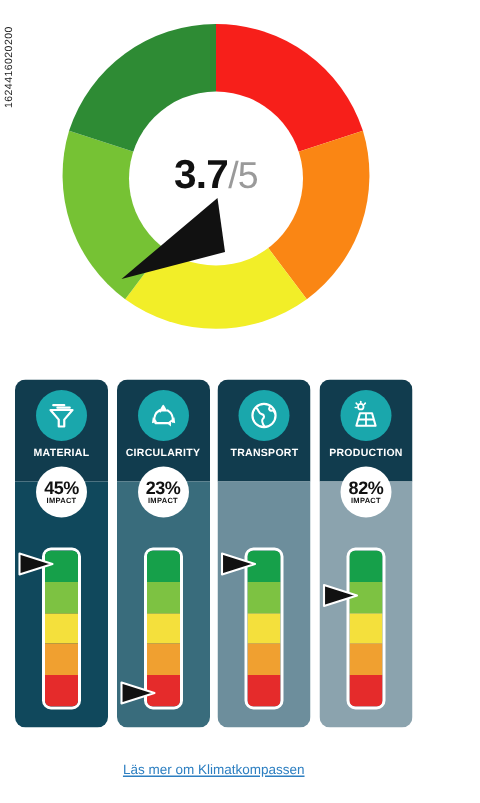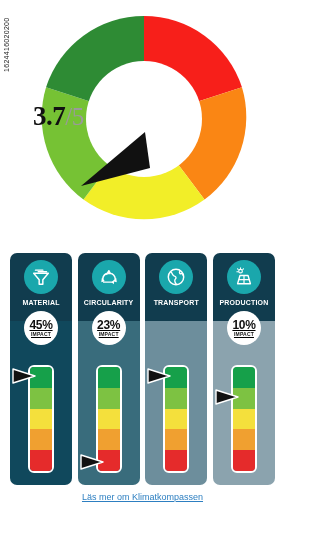--- a/index.html
+++ b/index.html
@@ -46,23 +46,23 @@
     top: 8px;
     width: 222px;
     height: 222px;
   }
   .donut-svg { display: block; width: 222px; height: 222px; }
 
   .donut-center-text {
     position: absolute;
     left: 0; right: 0;
     top: 95px;
+    text-align: center;
     line-height: 1;
     white-space: nowrap;
-    font-family: Liberation Serif, serif;
   }
   .score-main {
     font-size: 27px;
     font-weight: bold;
     color: #111111;
     letter-spacing: -0.5px;
   }
   .score-sub {
     font-size: 25px;
     font-weight: normal;
@@ -139,21 +139,20 @@
     width: 34px;
     height: 34px;
     border-radius: 50%;
     background: #ffffff;
     display: flex;
     flex-direction: column;
     align-items: center;
     justify-content: center;
     z-index: 4;
     line-height: 1;
-    text-decoration: underline;
   }
   .impact-pct {
     font-size: 12px;
     font-weight: bold;
     color: #111111;
     letter-spacing: -0.3px;
   }
   .impact-label {
     font-size: 5px;
     font-weight: bold;
@@ -190,21 +189,21 @@
     left: -17px;
     z-index: 5;
     pointer-events: none;
   }
   .scale-arrow svg { display: block; }
 
   
   .footer-link {
     position: absolute;
     left: 0; right: 0;
-    top: 492px;
+    top: 508px;
     text-align: center;
     font-size: 9px;
     color: #2d7fc1;
     text-decoration: underline;
     white-space: nowrap;
   }
 </style>
 </head>
 <body>
 
@@ -342,21 +341,21 @@
             <line x1="4.2" y1="6.2" x2="5.2" y2="6.2" stroke="#ffffff" stroke-width="1.2" stroke-linecap="round"></line>
             <path d="M7.6 10.4 L16.4 10.4 L19.0 19.4 L5.0 19.4 Z" fill="none" stroke="#ffffff" stroke-width="1.5" stroke-linejoin="round"></path>
             <line x1="12" y1="10.4" x2="12" y2="19.4" stroke="#ffffff" stroke-width="1.3"></line>
             <line x1="6.4" y1="14.9" x2="17.6" y2="14.9" stroke="#ffffff" stroke-width="1.3"></line>
           </svg>
         </div>
         <div class="card-title">PRODUCTION</div>
       </div>
       <div class="card-body" style="background:#8BA3AE"></div>
       <div class="impact-badge">
-        <span class="impact-pct">10%</span>
+        <span class="impact-pct">82%</span>
         <span class="impact-label">IMPACT</span>
       </div>
       <div class="scale-wrap">
         <div class="scale-bar">
           <div class="band" style="background:#16A04A"></div>
           <div class="band" style="background:#7DC242"></div>
           <div class="band" style="background:#F4E03C"></div>
           <div class="band" style="background:#F0A030"></div>
           <div class="band" style="background:#E52B2B"></div>
         </div>

